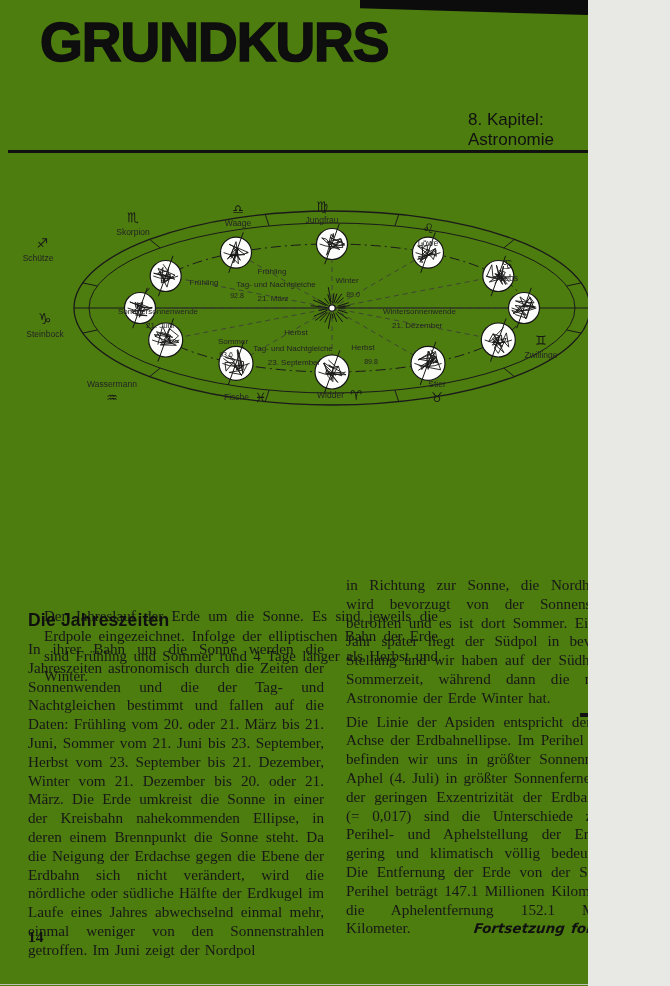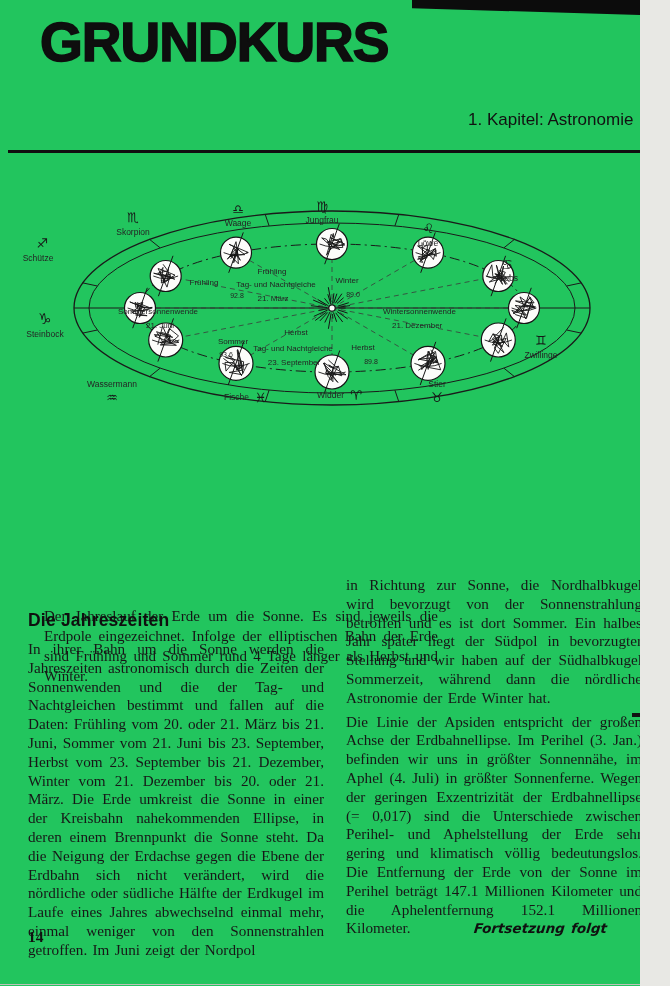--- a/index.html
+++ b/index.html
@@ -1,17 +1,17 @@
 <!DOCTYPE html>
 <html><head>
 <meta charset="utf-8">
 <style>
   html,body{margin:0;padding:0;background:#e8e8e4;}
   .page{
-    position:relative;width:640px;height:986px;background:#22c55e;
+    position:relative;width:588px;height:986px;background:#4d7c0f;
     overflow:hidden;color:#141414;
     font-family:"Liberation Serif","DejaVu Serif",serif;
   }
   .corner-bar{
     position:absolute;top:0;right:0;width:228px;height:15px;background:#0c0c0c;
     clip-path:polygon(0 0,100% 0,100% 100%,0 55%);
   }
   .edge-mark{position:absolute;top:713px;right:0;width:8px;height:4px;background:#111;}
   .bottom-hairline{position:absolute;left:0;right:0;bottom:1px;height:1px;background:#bfbfbb;}
 
@@ -66,21 +66,21 @@
 <div class="page">
 
   <div class="corner-bar"></div>
   <div class="edge-mark"></div>
   <div class="bottom-hairline"></div>
 
   <header class="masthead">
     <h1><span>GRUNDKURS</span><br>
     </h1>
   </header>
-  <div class="chapter">1. Kapitel: Astronomie</div>
+  <div class="chapter">8. Kapitel: Astronomie</div>
   <div class="rule"></div>
 
   <figure class="orbit-figure" style="margin:0">
     <svg id="orbit-svg" width="670" height="226" viewBox="0 0 670 226">
       <g id="ring" fill="none" stroke="#1a1a1a">
         <ellipse cx="332" cy="118" rx="258" ry="97" stroke-width="1.3"></ellipse>
         <ellipse cx="332" cy="118" rx="243" ry="85" stroke-width="1"></ellipse>
         <ellipse cx="332" cy="118" rx="192" ry="64" stroke-width="1" stroke-dasharray="10 4 2 4"></ellipse>
         <line x1="74" y1="118" x2="590" y2="118" stroke-width="1"></line>
       </g>

